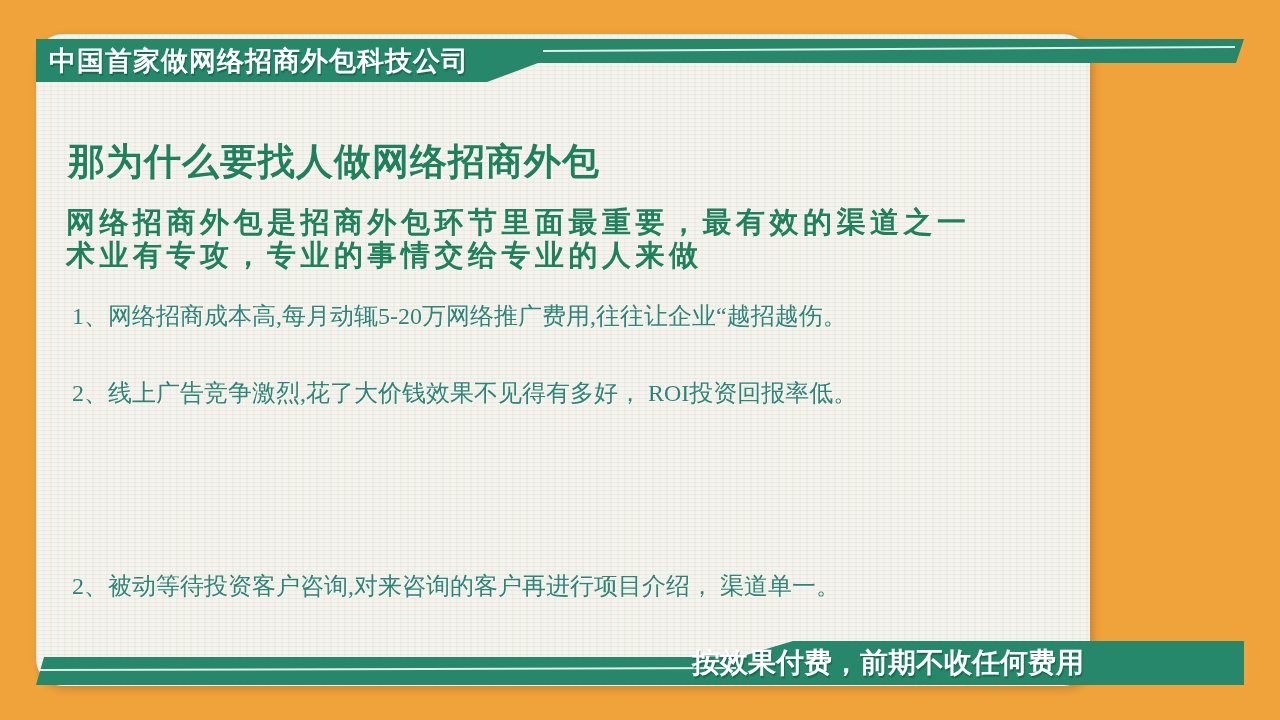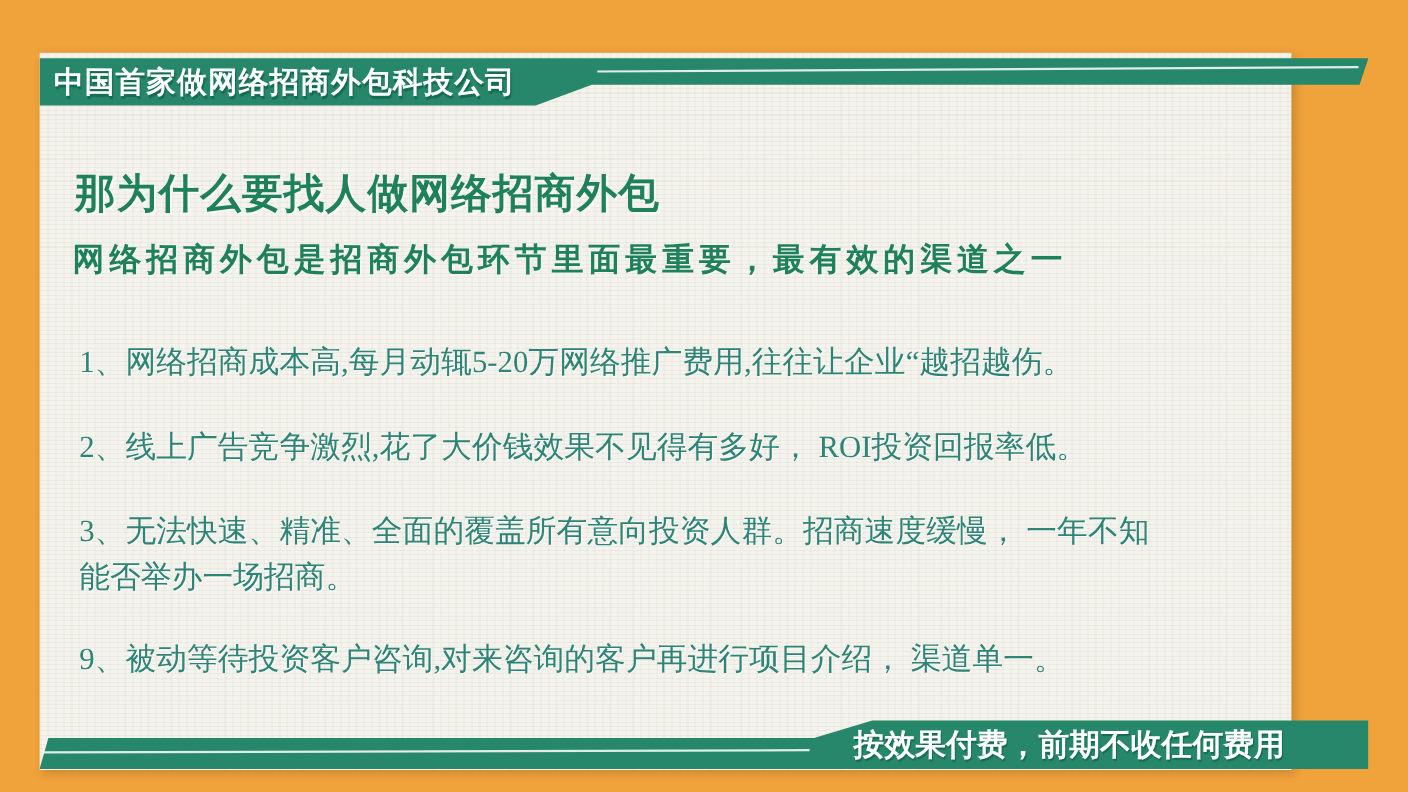--- a/index.html
+++ b/index.html
@@ -3,27 +3,28 @@
 <meta charset="utf-8">
 <style>
   html,body { margin:0; padding:0; }
   body {
     width:1280px; height:720px;
     position:relative; overflow:hidden;
     background:#F0A23B;
     font-family:"Liberation Sans", sans-serif;
   }
   .card {
-    position:absolute; left:36px; top:48px;
-    width:1138px; height:652px;
+    position:absolute; left:36px; top:34px;
+    width:1054px; height:652px;
     background-color:#F4F3ED;
     background-image:
       repeating-linear-gradient(180deg, rgba(185,182,168,0.14) 0px, rgba(185,182,168,0.14) 1px, transparent 1px, transparent 4px),
       repeating-linear-gradient(90deg, rgba(185,182,168,0.08) 0px, rgba(185,182,168,0.08) 2px, transparent 2px, transparent 7px);
     box-shadow:3px 3px 9px rgba(0,0,0,0.18);
+    border-radius:27px;
   }
   .ribbon-svg { position:absolute; left:0; display:block; }
   .header-svg { top:0; }
   .footer-svg { top:606px; }
   .header-label {
     position:absolute; left:13px; top:5px; height:43px;
     display:flex; align-items:center;
     color:#FFFFFF; font-weight:bold; font-size:27px; letter-spacing:1px;
     font-family:"Liberation Sans", sans-serif;
     text-shadow:1px 2px 1px rgba(0,70,45,0.45);
@@ -41,21 +42,21 @@
     position:absolute; left:30px; top:172px;
     font-size:29px; font-weight:bold; line-height:33px; letter-spacing:4.5px;
     color:#1F815C;
     font-family:"Liberation Sans", sans-serif;
     text-shadow:1px 1px 0 rgba(255,255,255,0.5);
     white-space:nowrap;
   }
   .point {
     position:absolute; left:36px;
     font-family:"Liberation Serif","DejaVu Serif",serif;
-    font-size:28px; line-height:42px;
+    font-size:24px; line-height:42px;
     color:#2E8476;
     text-shadow:1px 1px 0 rgba(255,255,255,0.6);
     white-space:nowrap;
   }
   .p1 { top:261px; }
   .p2 { top:338px;text-align:right; }
   .p3 { top:415px; }
   .p4 { top:531px; }
   .footer-label {
     position:absolute; right:6px; top:607px; height:44px;
@@ -75,37 +76,34 @@
   <svg class="ribbon-svg header-svg" width="1208" height="50" viewBox="0 0 1208 50">
     <polygon points="0,5 1208,5 1200,29 502,29 451,48 0,48" fill="#27876A"></polygon>
     <line x1="507" y1="17" x2="1199" y2="13" stroke="#FFFFFF" stroke-width="2" opacity="0.85"></line>
   </svg>
   <div class="header-label">中国首家做网络招商外包科技公司</div>
 
   <h1 class="page-title">那为什么要找人做网络招商外包</h1>
 
   <div class="subtitle">
     <div>网络招商外包是招商外包环节里面最重要，最有效的渠道之一</div>
+    <div>术业有专攻，专业的事情交给专业的人来做</div>
   </div>
 
   <div class="point p1">
     <div>1、网络招商成本高,每月动辄5-20万网络推广费用,往往让企业“越招越伤。</div>
   </div>
 
   <div class="point p2">
     <div>2、线上广告竞争激烈,花了大价钱效果不见得有多好， ROI投资回报率低。</div>
   </div>
 
-  <div class="point p3">
-    <div>3、无法快速、精准、全面的覆盖所有意向投资人群。招商速度缓慢， 一年不知</div>
-    <div>能否举办一场招商。</div>
-  </div>
 
   <div class="point p4">
-    <div>9、被动等待投资客户咨询,对来咨询的客户再进行项目介绍， 渠道单一。</div>
+    <div>2、被动等待投资客户咨询,对来咨询的客户再进行项目介绍， 渠道单一。</div>
   </div>
 
   <svg class="ribbon-svg footer-svg" width="1208" height="46" viewBox="0 0 1208 46">
     <polygon points="0,45 8,17 704,17 757,1 1208,1 1208,45" fill="#27876A"></polygon>
     <line x1="4" y1="30" x2="700" y2="28" stroke="#FFFFFF" stroke-width="2" opacity="0.85"></line>
   </svg>
   <div class="footer-label">按效果付费，前期不收任何费用</div>
 
 </div>
 

